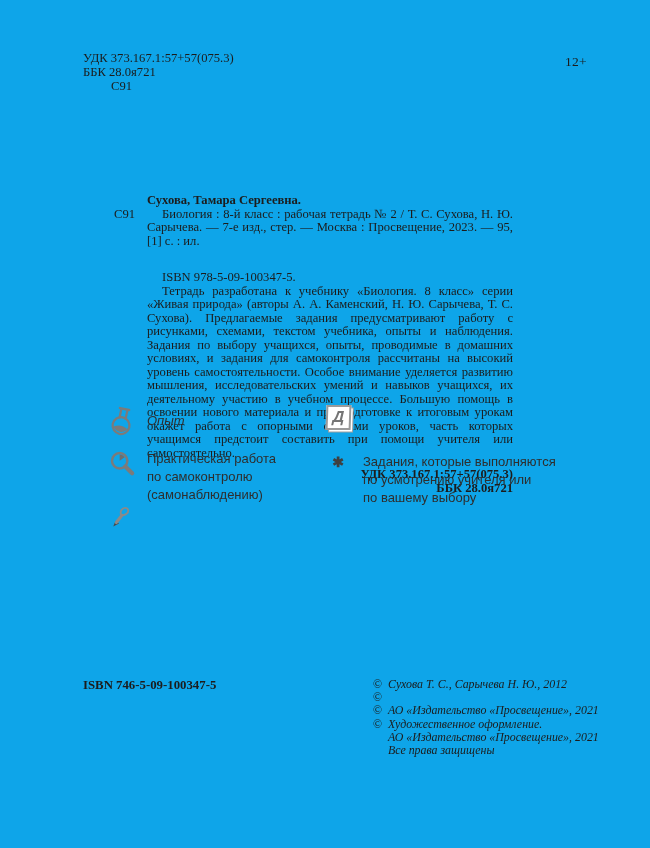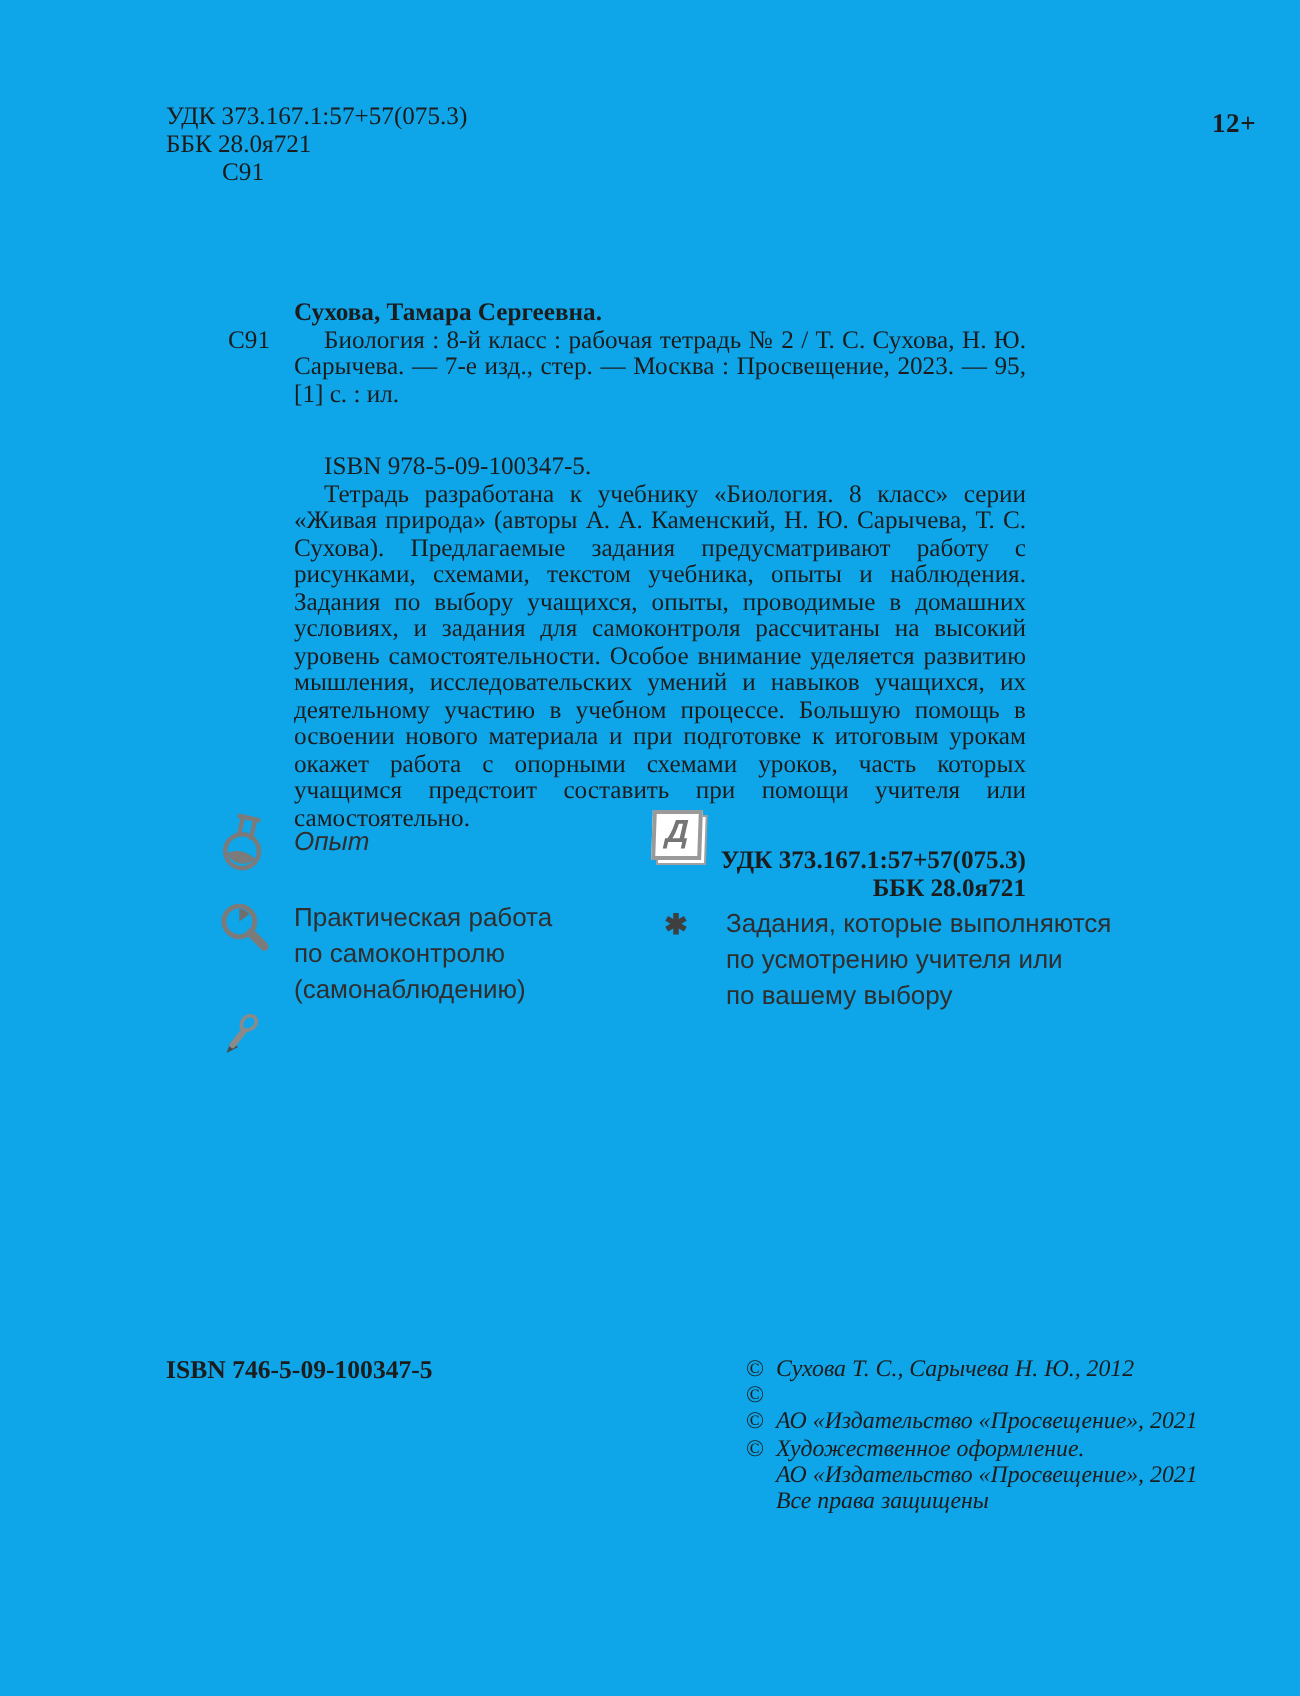--- a/index.html
+++ b/index.html
@@ -15,28 +15,28 @@
   }
   
   .top-codes {
     position: absolute; left: 83px; top: 51px;
     font-size: 12.6px; line-height: 14px;
   }
   .top-codes .code-line { padding-left: 28px; }
   
   .age-badge {
     position: absolute; left: 565px; top: 54px;
-    font-size: 13.5px; font-weight: bold; letter-spacing: 0.3px; margin-left: 41px;
+    font-size: 13.5px; font-weight: normal; letter-spacing: 0.3px;
   }
   
   .imprint {
     position: absolute; left: 147px; top: 150px; width: 366px;
     font-size: 12.6px; line-height: 13.5px;
   }
-  .author-heading { font-weight: bold; }
+  .author-heading { font-weight: bold; margin-top: 44px; }
   .record { position: relative; text-align: justify; text-indent: 15px; }
   .catalog-code { position: absolute; left: -33px; top: 0; text-indent: 0; }
   .isbn-line { text-indent: 15px; margin-top: 23px; }
   .annotation { text-align: justify; text-indent: 15px; }
   .udk-right {
     margin-top: 7px; text-align: right;
     font-weight: bold; line-height: 14px;
   }
   
   .legend-heading {

